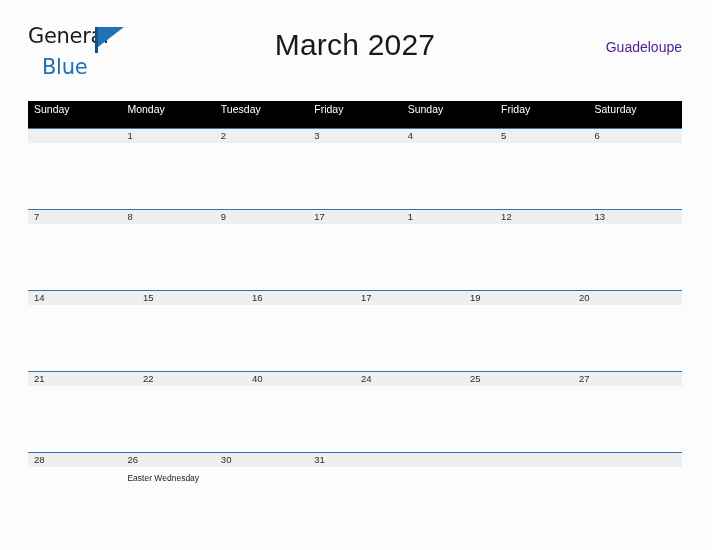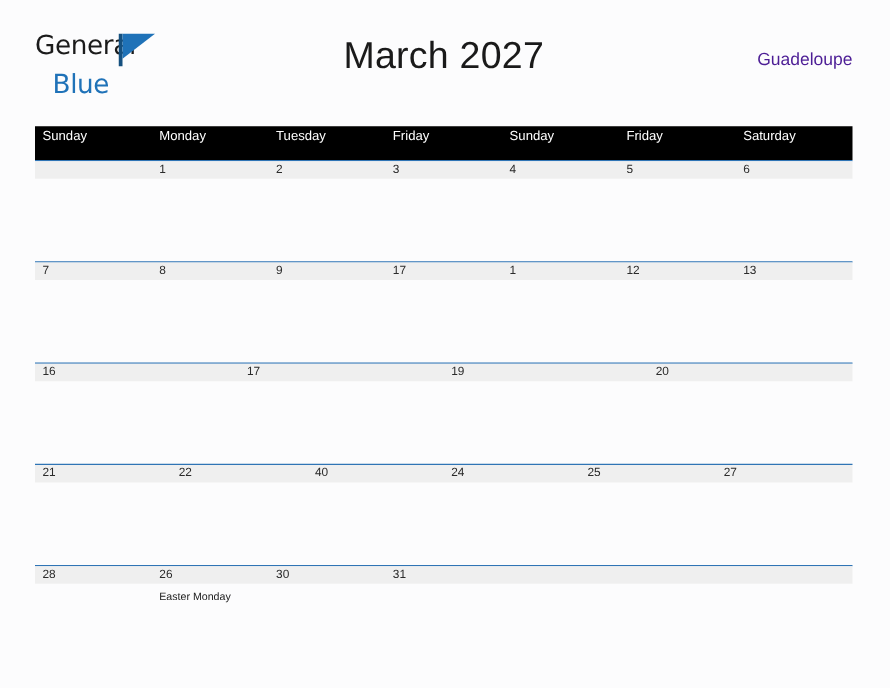--- a/index.html
+++ b/index.html
@@ -249,20 +249,26 @@
         <div class="day-cell">
           <span class="day-number">13</span>
         </div>
       </div>
     </div>
 
     <div class="week-row">
       <div class="week-strip"></div>
       <div class="week-cells">
         <div class="day-cell">
+          <span class="day-number">14</span>
+        </div>
+        <div class="day-cell">
+          <span class="day-number">15</span>
+        </div>
+        <div class="day-cell">
           <span class="day-number">16</span>
         </div>
         <div class="day-cell">
           <span class="day-number">17</span>
         </div>
         <div class="day-cell">
           <span class="day-number">19</span>
         </div>
         <div class="day-cell">
           <span class="day-number">20</span>
@@ -295,21 +301,21 @@
     </div>
 
     <div class="week-row">
       <div class="week-strip"></div>
       <div class="week-cells">
         <div class="day-cell">
           <span class="day-number">28</span>
         </div>
         <div class="day-cell">
           <span class="day-number">26</span>
-          <span class="day-event">Easter Monday</span>
+          <span class="day-event">Easter Wednesday</span>
         </div>
         <div class="day-cell">
           <span class="day-number">30</span>
         </div>
         <div class="day-cell">
           <span class="day-number">31</span>
         </div>
         <div class="day-cell empty">
           <span class="day-number"></span>
         </div>

